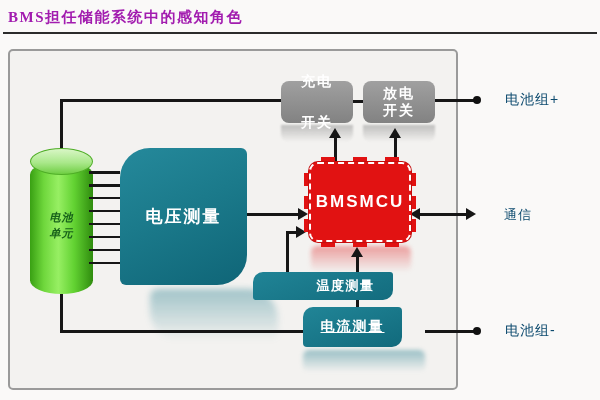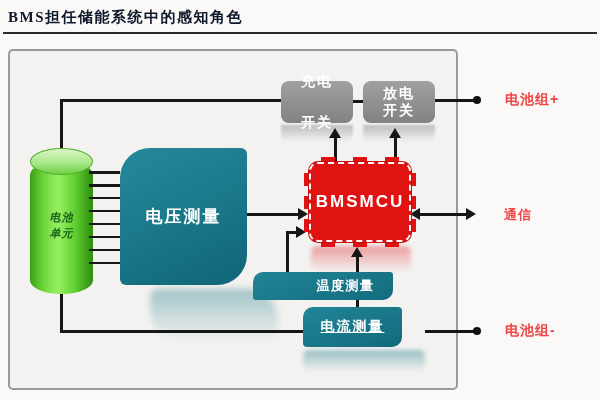--- a/index.html
+++ b/index.html
@@ -9,21 +9,21 @@
     font-family:"Liberation Sans", sans-serif;
     position:relative;
     overflow:hidden;
   }
   .abs{position:absolute;}
 
   
   .title{
     left:8px; top:8px;
     font-family:"Liberation Serif", serif;
-    font-size:15px; font-weight:bold; color:#0f172a;
+    font-size:15px; font-weight:bold; color:#a21caf;
     letter-spacing:1.5px; white-space:nowrap;
   }
   .title-rule{ left:3px; top:32px; width:594px; height:2px; background:#2b2b2b; }
 
   
   .panel{
     left:8px; top:49px; width:450px; height:341px;
     background:#f3f2f0;
     border:2px solid #9a9a9a; border-radius:5px;
     box-sizing:border-box;
@@ -112,21 +112,21 @@
   .pin.v{ width:5px; height:13px; }
 
   
   .wire{ background:#161616; }
   .dot{ width:8px; height:8px; border-radius:50%; background:#111; }
   .ah-up{ width:0;height:0;border-left:6px solid transparent;border-right:6px solid transparent;border-bottom:10px solid #161616; }
   .ah-right{ width:0;height:0;border-top:6px solid transparent;border-bottom:6px solid transparent;border-left:10px solid #161616; }
   .ah-left{ width:0;height:0;border-top:6px solid transparent;border-bottom:6px solid transparent;border-right:10px solid #161616; }
 
   
-  .ext-label{ color:#ef4444; font-weight:bold; white-space:nowrap;padding-left:18px; }
+  .ext-label{ color:#0c4a6e; font-weight:normal; white-space:nowrap;padding-left:18px; }
   .lbl-plus{ left:487px; top:91px; font-size:14px; letter-spacing:1px;}
   .lbl-comm{ left:486px; top:206px; font-size:13px; letter-spacing:1px;}
   .lbl-minus{ left:487px; top:322px; font-size:14px; letter-spacing:1px;}
 
   
   .refl{ pointer-events:none; }
   .refl-sw1{ left:281px; top:125px; width:72px; height:17px;
     background:linear-gradient(180deg,rgba(130,130,130,.45),rgba(130,130,130,0)); filter:blur(1px); border-radius:0 0 8px 8px;}
   .refl-sw2{ left:363px; top:125px; width:72px; height:17px;
     background:linear-gradient(180deg,rgba(130,130,130,.45),rgba(130,130,130,0)); filter:blur(1px); border-radius:0 0 8px 8px;}

